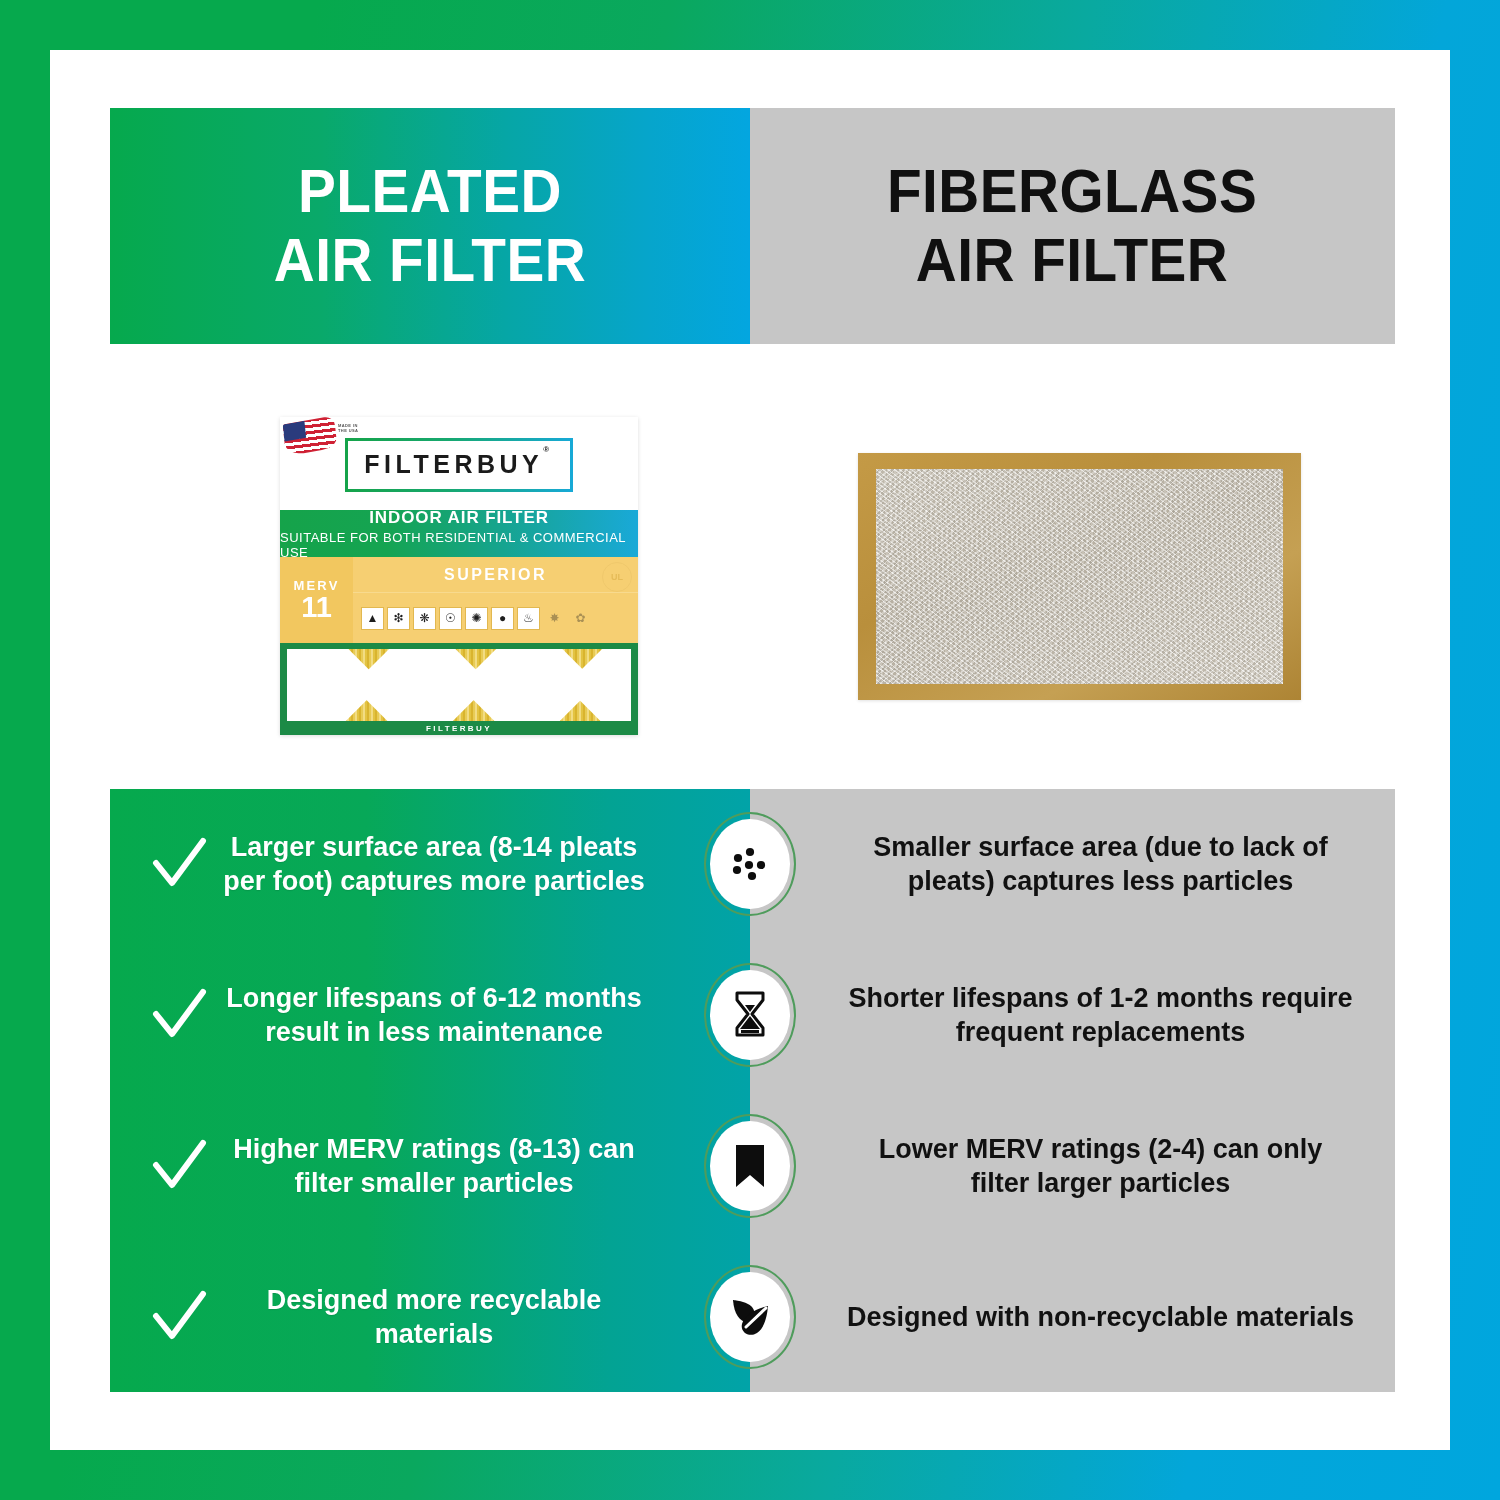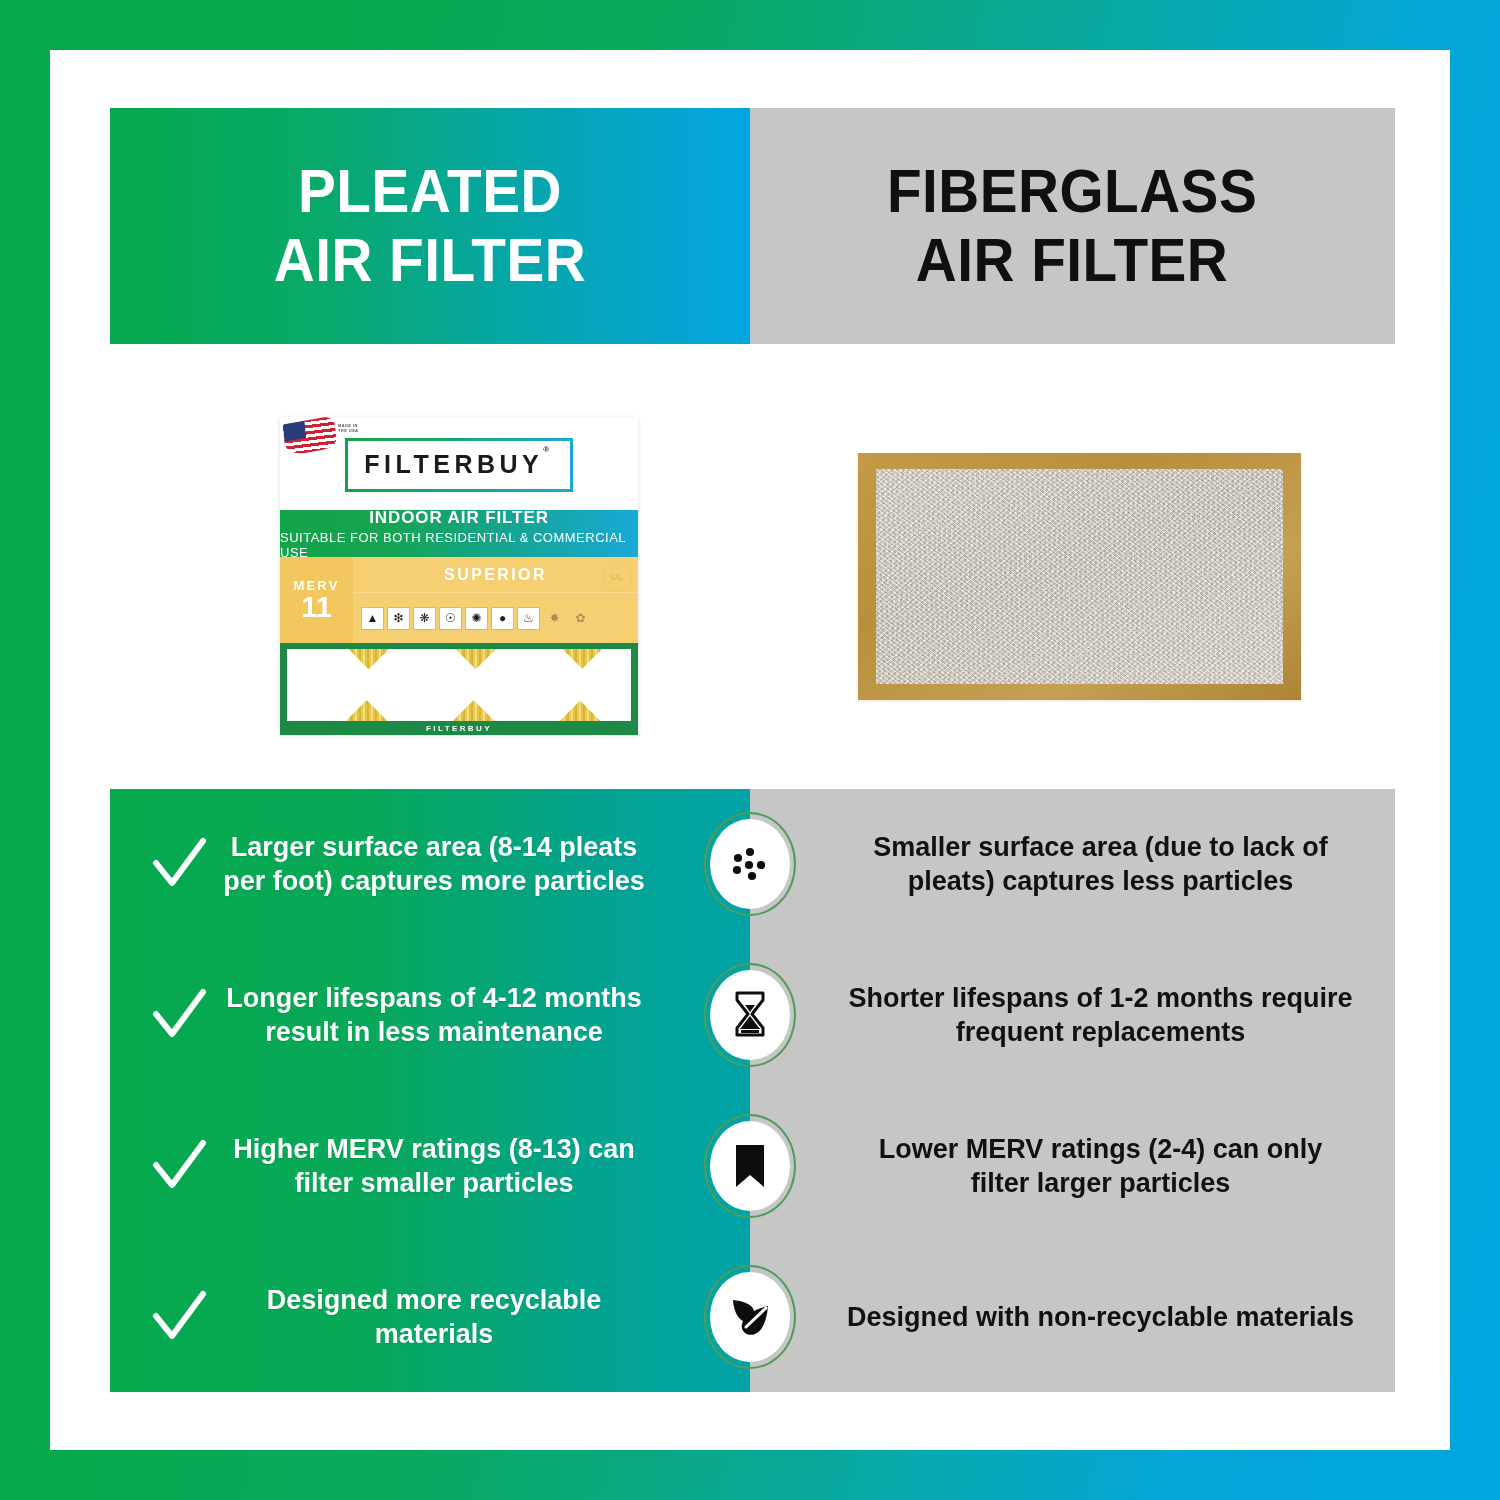--- a/index.html
+++ b/index.html
@@ -411,21 +411,21 @@
         </div>
       </div>
 
       <div class="row">
         <div class="row-left">
           <div class="check">
             <svg viewBox="0 0 62 62">
                 <path d="M8 30 L24 50 L55 8" fill="none" stroke="#ffffff" stroke-width="6" stroke-linecap="round" stroke-linejoin="round"></path>
               </svg>
           </div>
-          <div class="text">Longer lifespans of 4-12 months result in less maintenance</div>
+          <div class="text">Longer lifespans of 6-12 months result in less maintenance</div>
         </div>
         <div class="row-icon">
           <div class="ring"></div>
           <div class="disc"></div>
           <div class="glyph">
             <svg width="40" height="50" viewBox="0 0 40 50">
               <path d="M7 3 h26 v7 l-11 14 11 14 v7 h-26 v-7 l11 -14 -11 -14 z" fill="none" stroke="#0d0d0d" stroke-width="3" stroke-linejoin="round"></path>
               <path d="M11 40 h18 v3 h-18 z" fill="#0d0d0d"></path>
               <path d="M20 26 L30 39 H10 z" fill="#0d0d0d"></path>
               <path d="M20 22 L25 15 H15 z" fill="#0d0d0d"></path>

